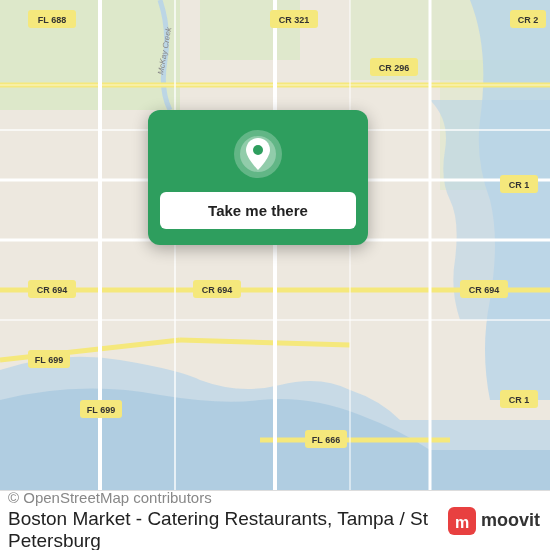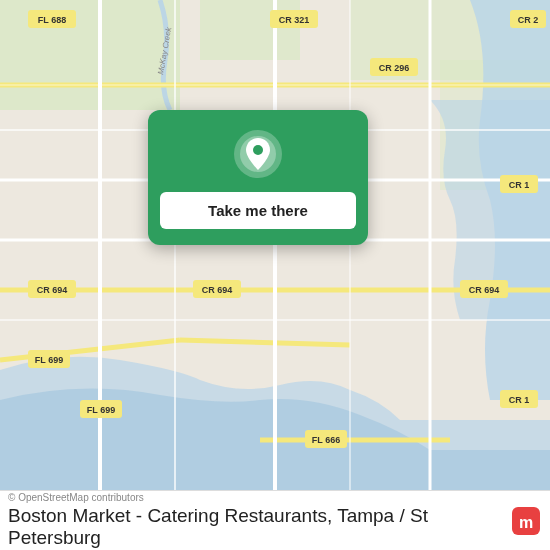--- a/index.html
+++ b/index.html
@@ -73,21 +73,21 @@
       justify-content: space-between;
       padding: 0 10px 0 8px;
     }
 
     #bottom-left {
       display: flex;
       flex-direction: column;
     }
 
     #attribution {
-      font-size: 10px;
+      font-size: 15px;
       color: #888;
       margin-bottom: 2px;
     }
 
     #location-title {
       font-size: 19px;
       color: #222;
       font-weight: 500;
     }
 
@@ -208,14 +208,15 @@
   <div id="bottom-left">
     <span id="attribution">© OpenStreetMap contributors</span>
     <span id="location-title">Boston Market - Catering Restaurants, Tampa / St Petersburg</span>
   </div>
   <div id="moovit-logo">
 
     <svg id="moovit-icon" viewBox="0 0 28 28" xmlns="http://www.w3.org/2000/svg">
       <rect width="28" height="28" rx="6" fill="#e84040"></rect>
       <text x="14" y="21" text-anchor="middle" font-size="16" font-weight="bold" fill="white" font-family="Arial">m</text>
     </svg>
+    <span>moovit</span>
   </div>
 </div>
 
 </body></html>

